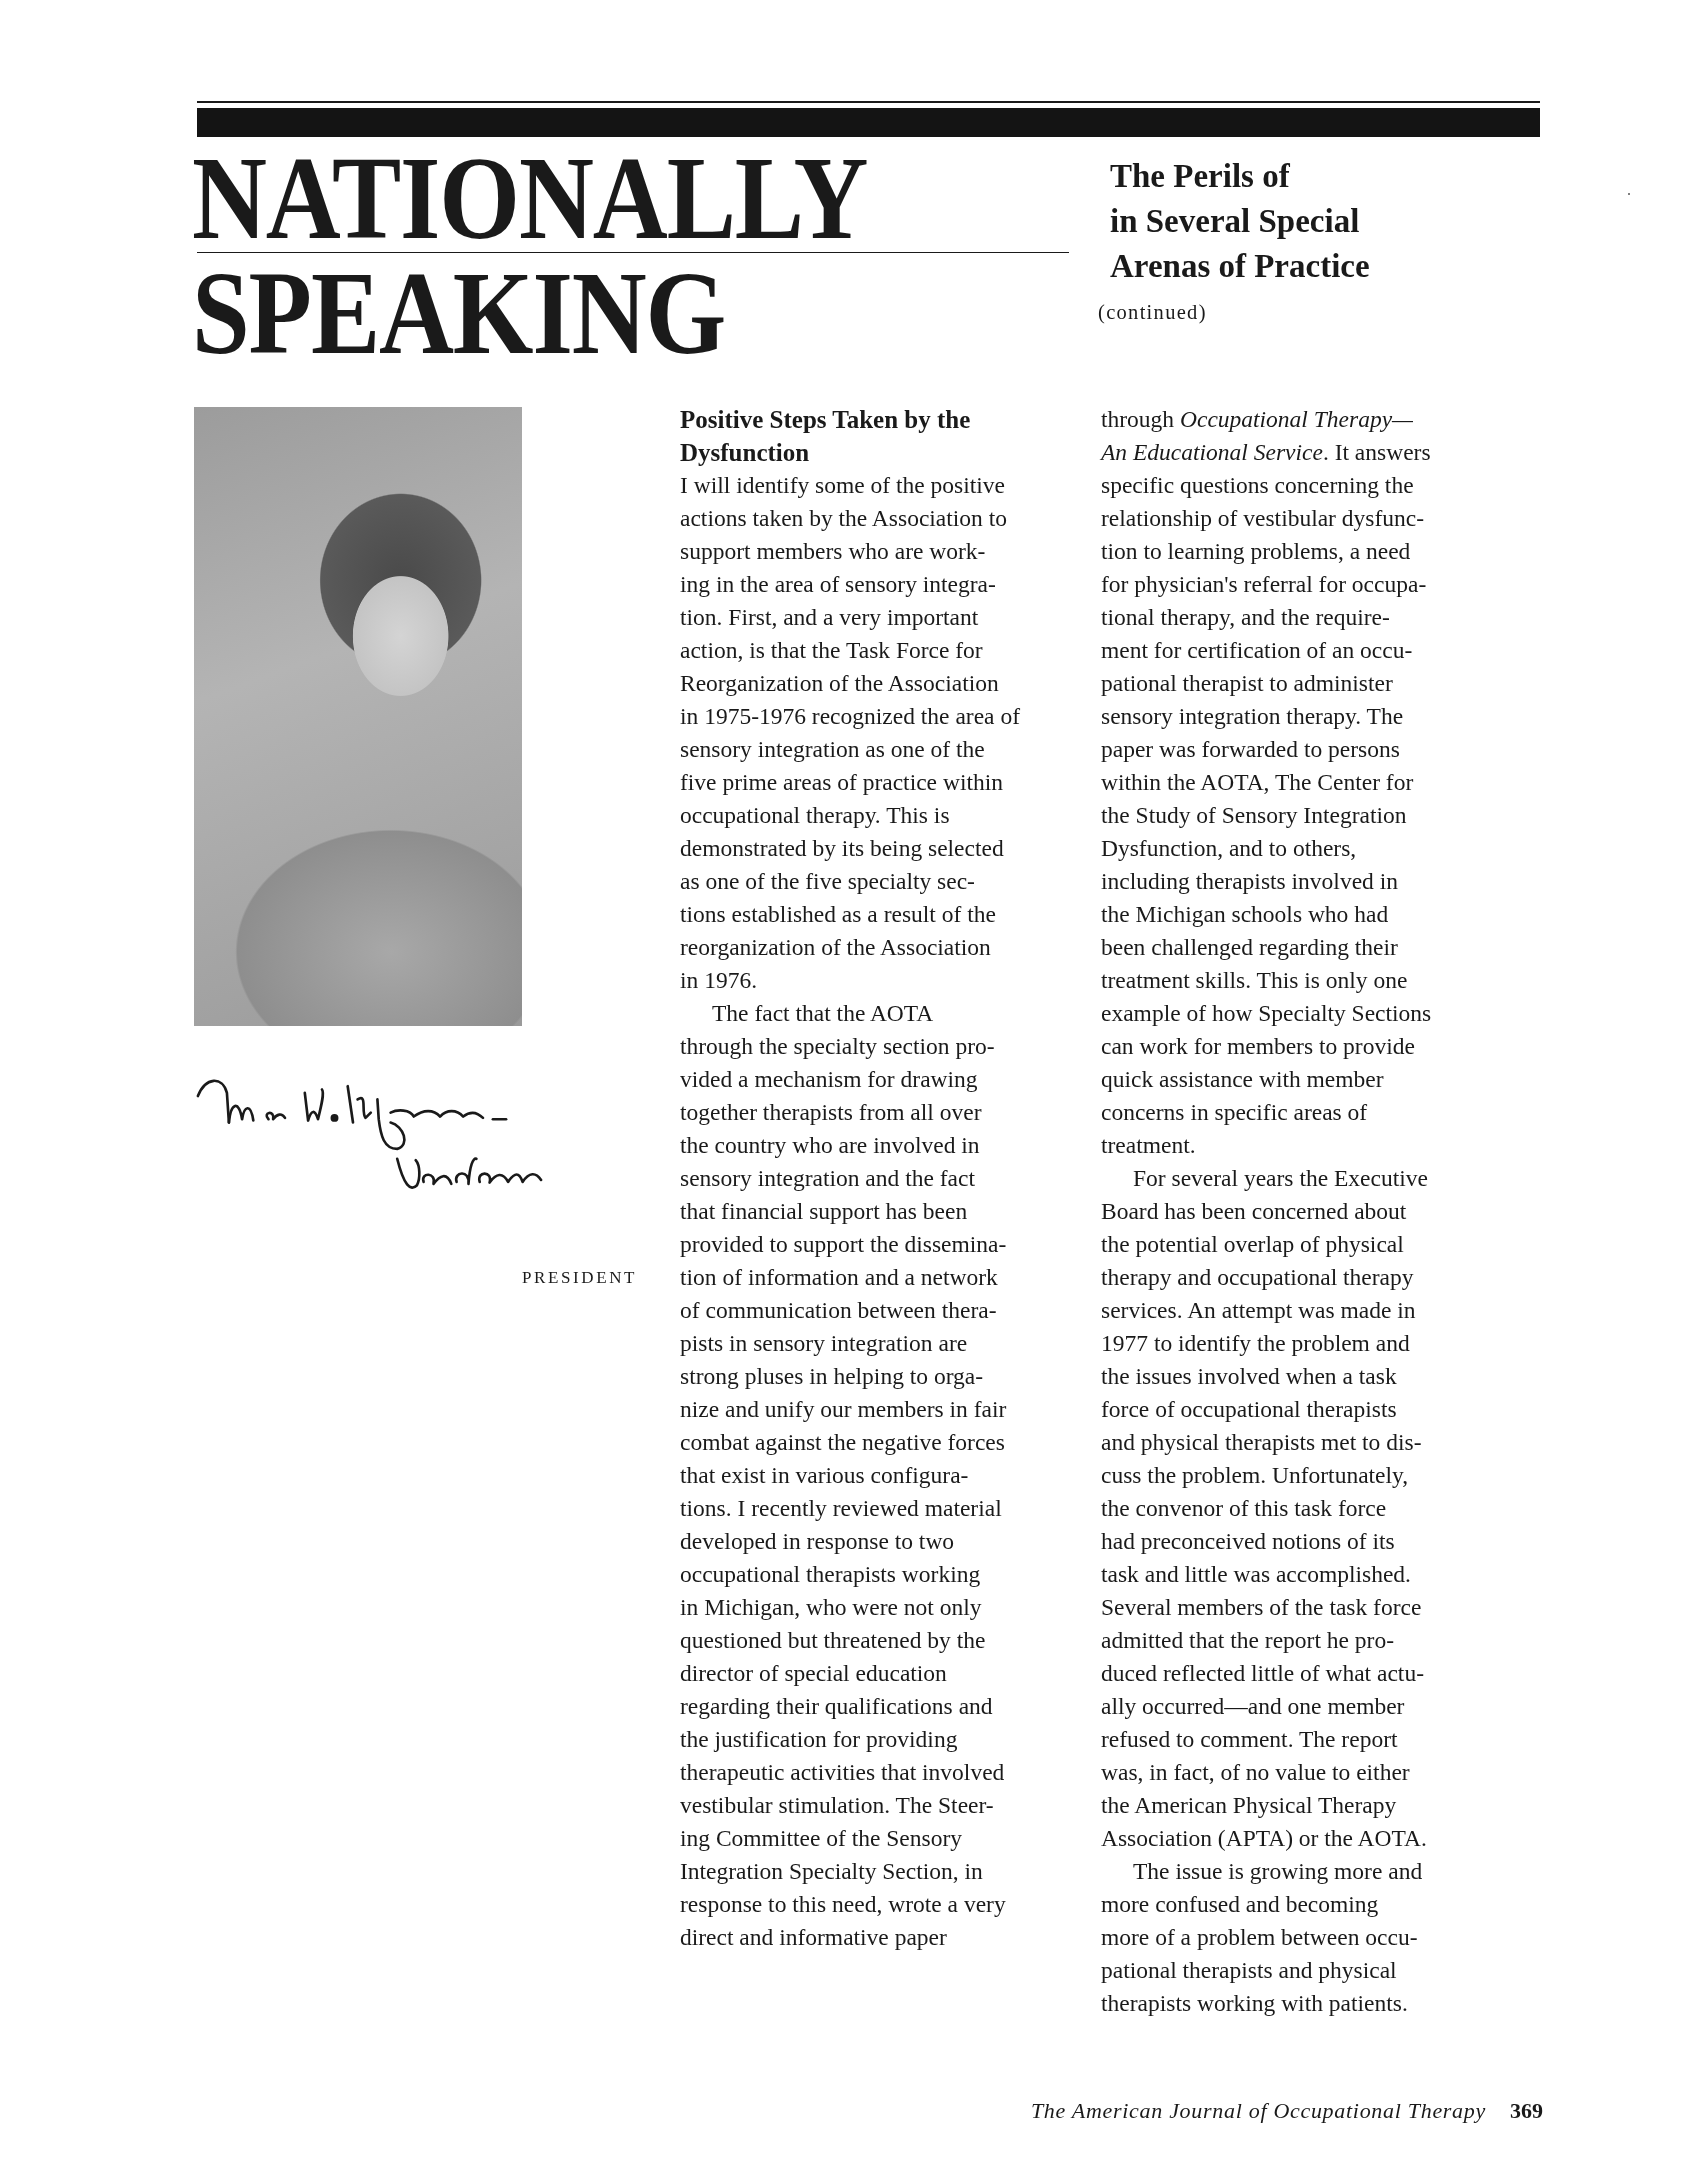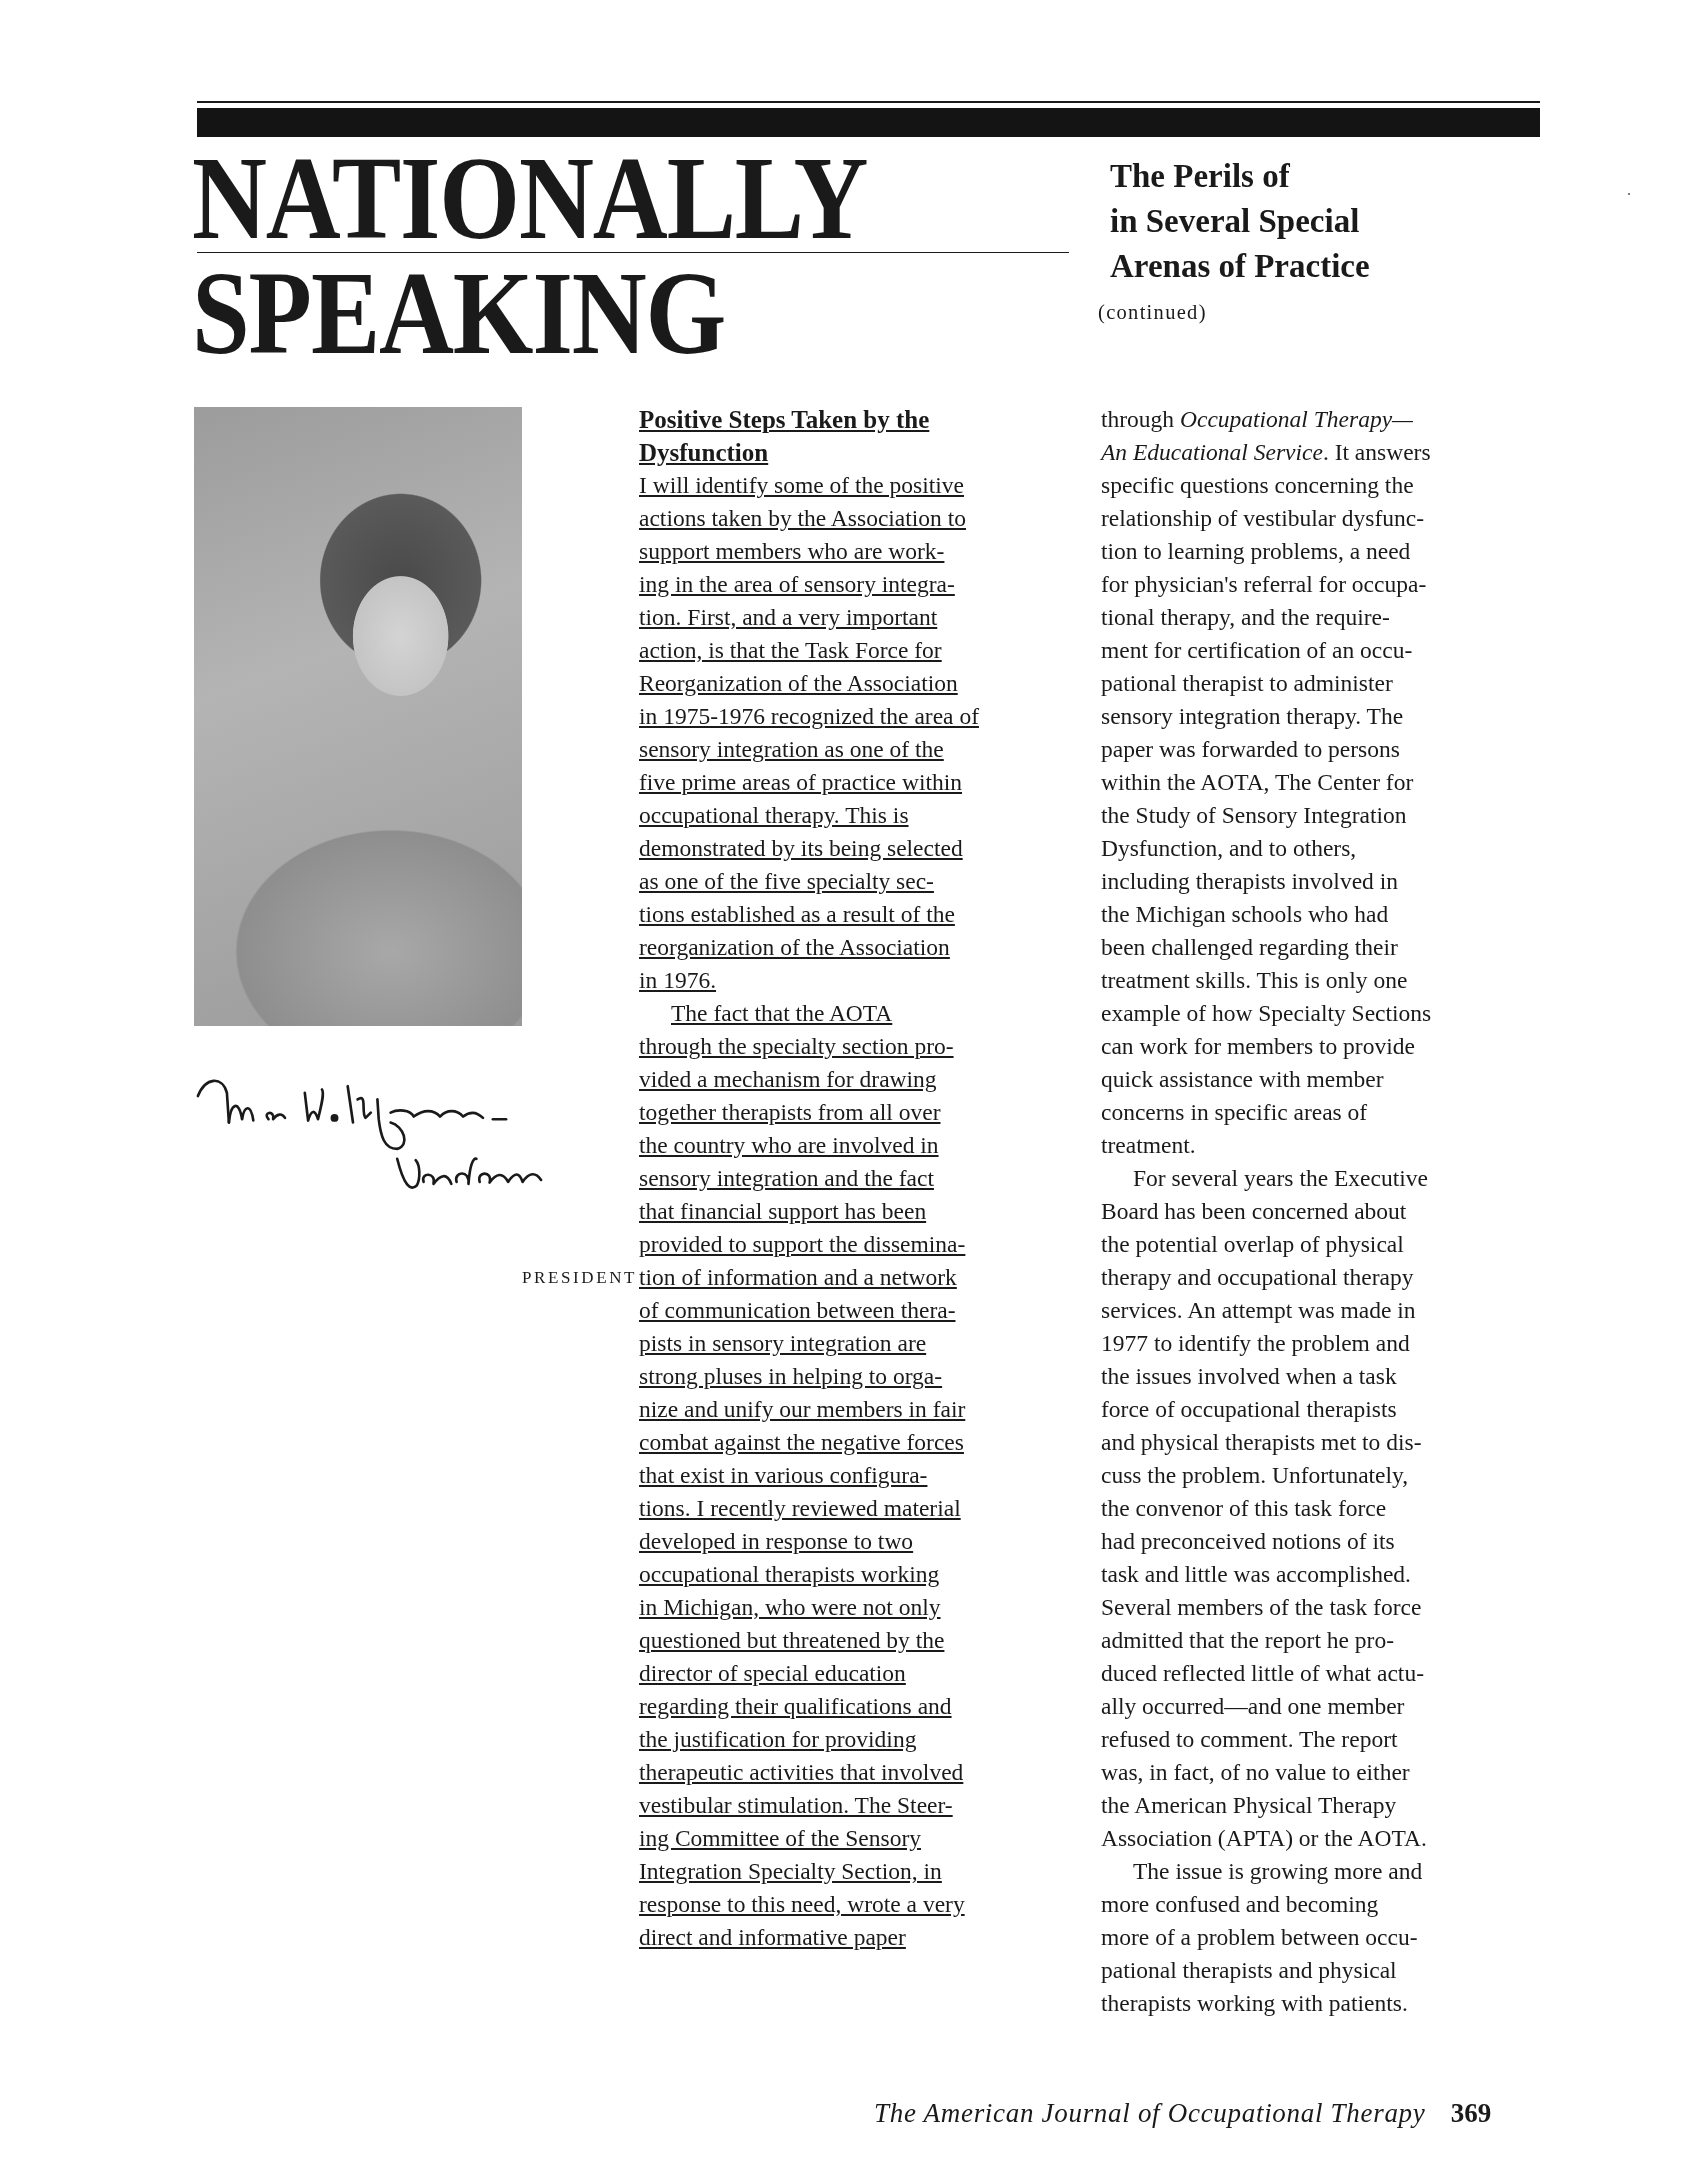--- a/index.html
+++ b/index.html
@@ -19,26 +19,26 @@
   .photo { left:194px; top:407px; width:328px; height:619px;
     background:
       radial-gradient(ellipse 79px 99px at 63% 37%, #d4d4d4 0%, #c4c4c4 60%, transparent 61%),
       radial-gradient(ellipse 123px 132px at 63% 28%, #4a4a4a 0%, #5a5a5a 65%, transparent 66%),
       radial-gradient(ellipse 219px 172px at 60% 88%, #a8a8a8 0%, #8e8e8e 70%, transparent 71%),
       linear-gradient(160deg, #9c9c9c 0%, #b4b4b4 40%, #9a9a9a 100%);
   }
   .signature { left:192px; top:1073px; width:450px; height:132px; }
   .sig-role { left:490px; top:1268px; font-size:17px; letter-spacing:2.6px;margin-left:32px; }
   .col { position:absolute; font-size:23.5px; line-height:33px; }
-  .col-1 { left:639px; top:403px; width:431px;text-decoration:underline; }
+  .col-1 { left:680px; top:403px; width:431px; }
   .col-2 { left:1101px; top:403px; width:437px; }
   .col h3 { font-size:25px; font-weight:bold; margin:0; line-height:33px; }
   .col p { margin:0; }
   .line { display:block; white-space:nowrap; }
-  .footer { left:874px; top:2098px; width:669px; text-align:left; font-size:27px; }
+  .footer { left:874px; top:2098px; width:669px; text-align:right; font-size:22px; }
   .footer .journal { font-style:italic; letter-spacing:0.7px; }
   .footer .page { font-weight:bold; margin-left:18.5px; }
   .specks { left:1628px; top:193px; width:2px; height:2px; background:#555; border-radius:50%; }
 </style>
 </head>
 <body>
 
 <div class="abs rule-thin"></div>
 <div class="abs rule-thick"></div>
 

